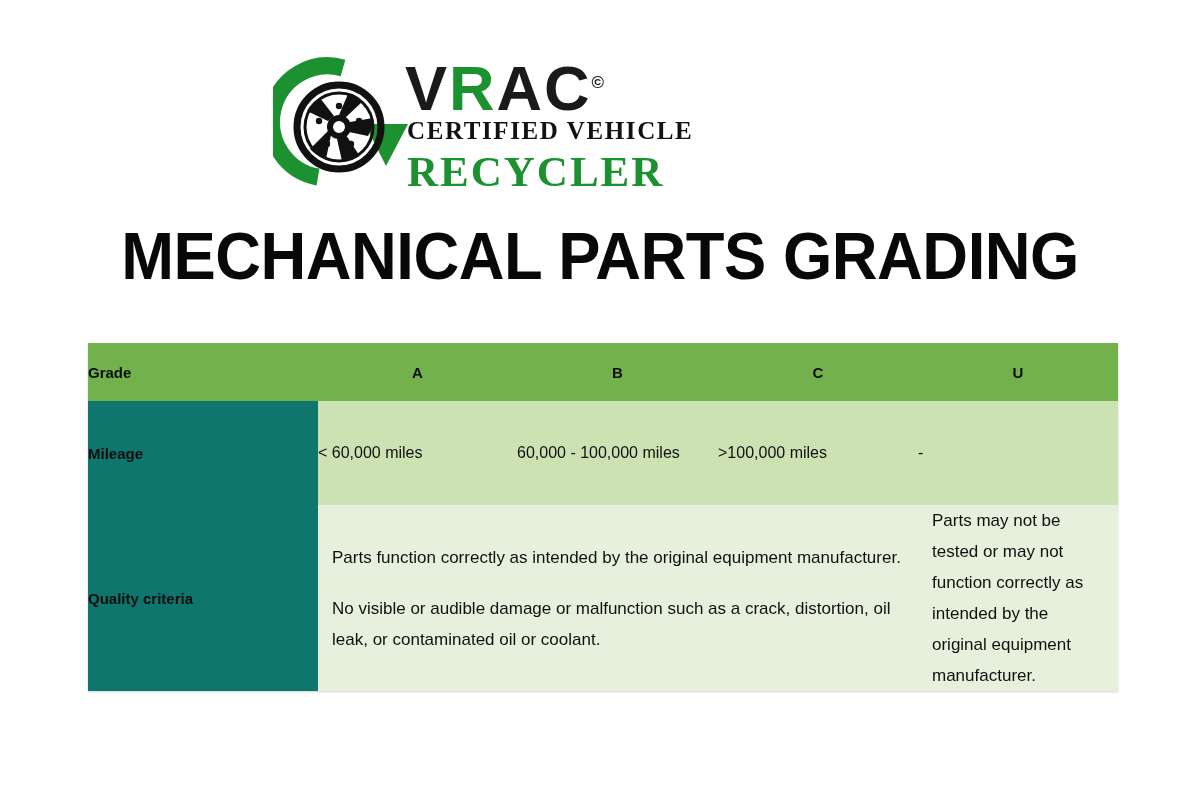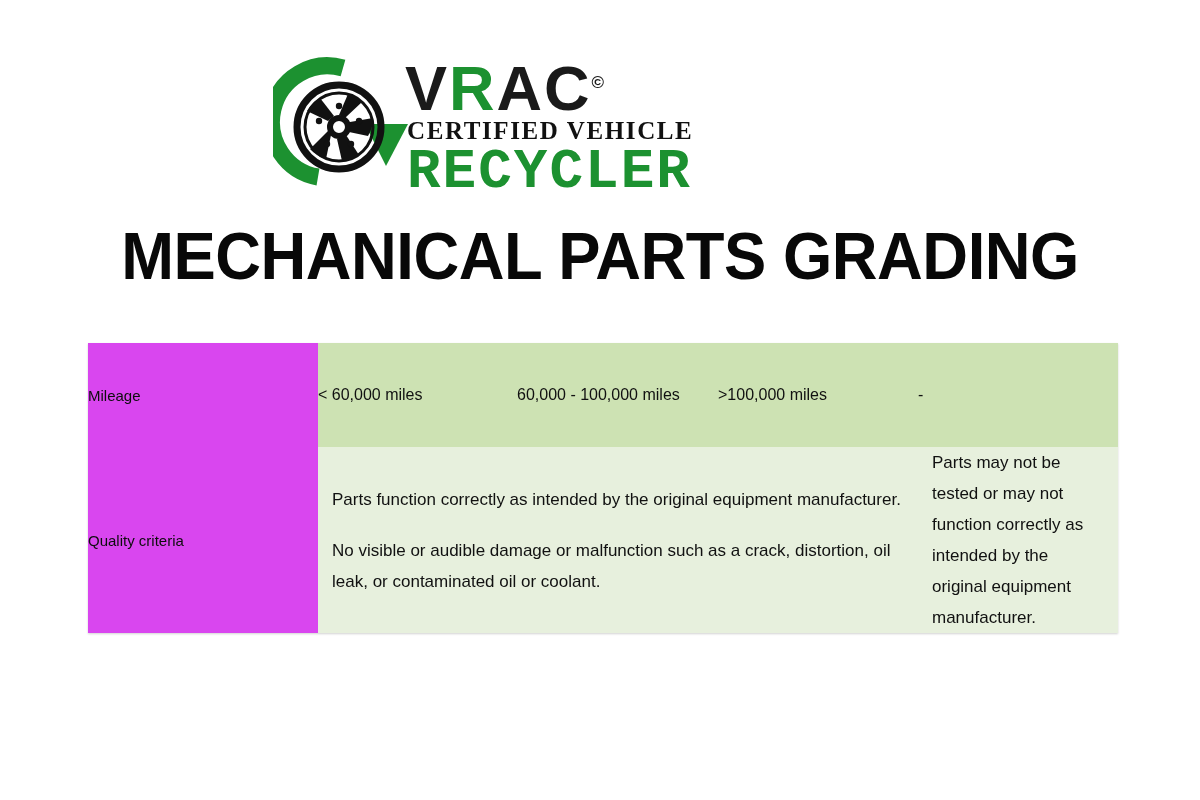--- a/index.html
+++ b/index.html
@@ -72,23 +72,23 @@
     font-size: 25px;
     letter-spacing: 1.6px;
     color: #111111;
     line-height: 28px;
     white-space: nowrap;
   }
   .recycler-line {
     position: absolute;
     left: 2px;
     top: 103px;
-    font-family: Liberation Mono, monospace;
-    font-weight: bold;
-    font-size: 56px;
+    font-family: Liberation Serif, serif;
+    font-weight: bold;
+    font-size: 43px;
     letter-spacing: 2px;
     color: #1c9130;
     line-height: 46px;
     white-space: nowrap;
   }
 
   
   .page-title {
     position: absolute;
     left: 0;
@@ -136,23 +136,23 @@
     background: #72b14b;
     height: 58px;
     color: #0d0d0d;
     font-weight: bold;
     font-size: 15px;
     text-align: left;
     padding-left: 9px;
   }
 
   .rowlabel {
-    background: #d946ef;
+    background: #0f766e;
     color: #0d0d0d;
-    font-weight: normal;
+    font-weight: bold;
     font-size: 15px;
     text-align: left;
     padding-left: 9px;
     border-top: 2px solid #ffffff;
   }
 
   .cell-mid {
     background: #cde2b3;
     color: #111111;
     font-size: 16px;
@@ -235,20 +235,27 @@
 <table class="grading-table">
   <colgroup>
     <col style="width:230px">
     <col style="width:199px">
     <col style="width:201px">
     <col style="width:200px">
     <col style="width:200px">
   </colgroup>
   <tbody>
 
+    <tr>
+      <td class="hdr-label">Grade</td>
+      <td class="hdr-cell">A</td>
+      <td class="hdr-cell">B</td>
+      <td class="hdr-cell">C</td>
+      <td class="hdr-cell last">U</td>
+    </tr>
 
     <tr>
       <td class="rowlabel">Mileage</td>
       <td class="cell-mid">&lt; 60,000 miles</td>
       <td class="cell-mid">60,000 - 100,000 miles</td>
       <td class="cell-mid">&gt;100,000 miles</td>
       <td class="cell-mid">-</td>
     </tr>
 
     <tr>

